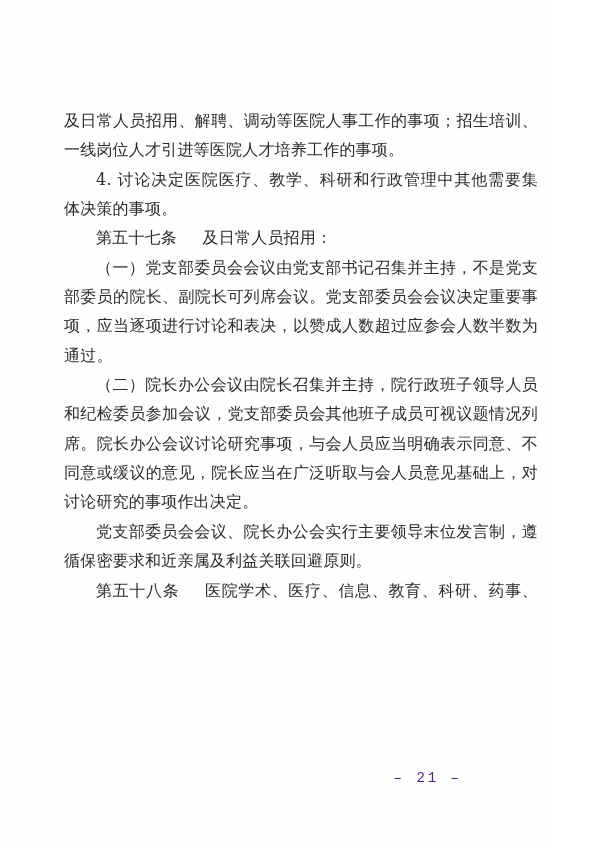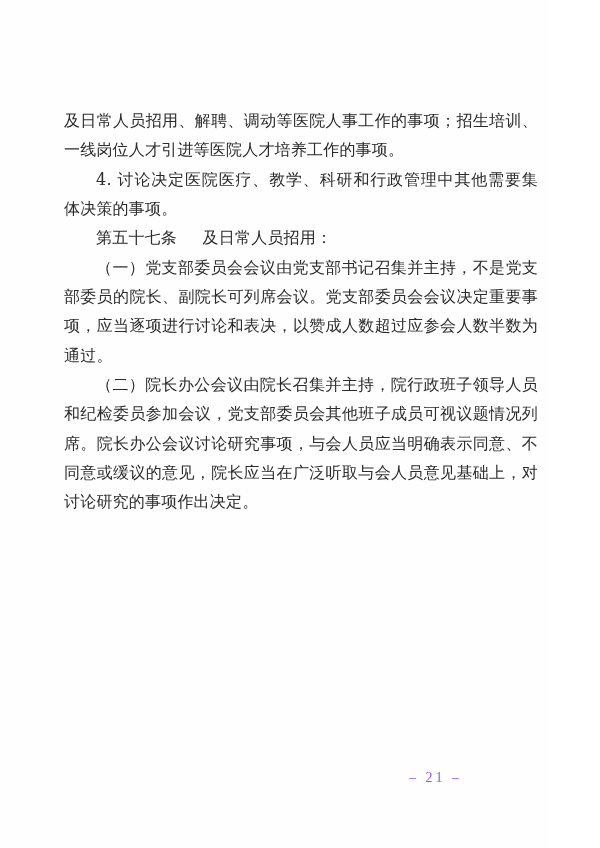--- a/index.html
+++ b/index.html
@@ -49,41 +49,43 @@
     font-family: "DejaVu Sans", "Liberation Sans", sans-serif;
     margin-right: 1.6em;
   }
   .pageno {
     position: absolute;
     top: 769px;
     right: 86px;
     font-size: 14px;
     line-height: 18px;
     letter-spacing: 3px;
-    color: #8b5cf6;
-    font-family: Liberation Serif, serif;
+    color: #4c1d95;
+    font-family: Liberation Mono, monospace;
   }
 </style>
 </head>
 <body>
 
 <div class="page">
 
   <div class="doc">
 
     <p class="para flush">及日常人员招用、解聘、调动等医院人事工作的事项；招生培训、一线岗位人才引进等医院人才培养工作的事项。</p>
 
     <p class="para">4. 讨论决定医院医疗、教学、科研和行政管理中其他需要集体决策的事项。</p>
 
     <p class="para"><span class="art">第五十七条</span><span>及日常人员招用：</span></p>
 
     <p class="para">（一）党支部委员会会议由党支部书记召集并主持，不是党支部委员的院长、副院长可列席会议。党支部委员会会议决定重要事项，应当逐项进行讨论和表决，以赞成人数超过应参会人数半数为通过。</p>
 
     <p class="para">（二）院长办公会议由院长召集并主持，院行政班子领导人员和纪检委员参加会议，党支部委员会其他班子成员可视议题情况列席。院长办公会议讨论研究事项，与会人员应当明确表示同意、不同意或缓议的意见，院长应当在广泛听取与会人员意见基础上，对讨论研究的事项作出决定。</p>
 
 
+    <p class="para">党支部委员会会议、院长办公会实行主要领导末位发言制，遵循保密要求和近亲属及利益关联回避原则。</p>
 
+    <p class="para stretch"><span class="art">第五十八条</span><span>医院学术、医疗、信息、教育、科研、药事、</span></p>
 
   </div>
 
   <div class="pageno">– 21 –</div>
 
 </div>
 
 </body></html>

